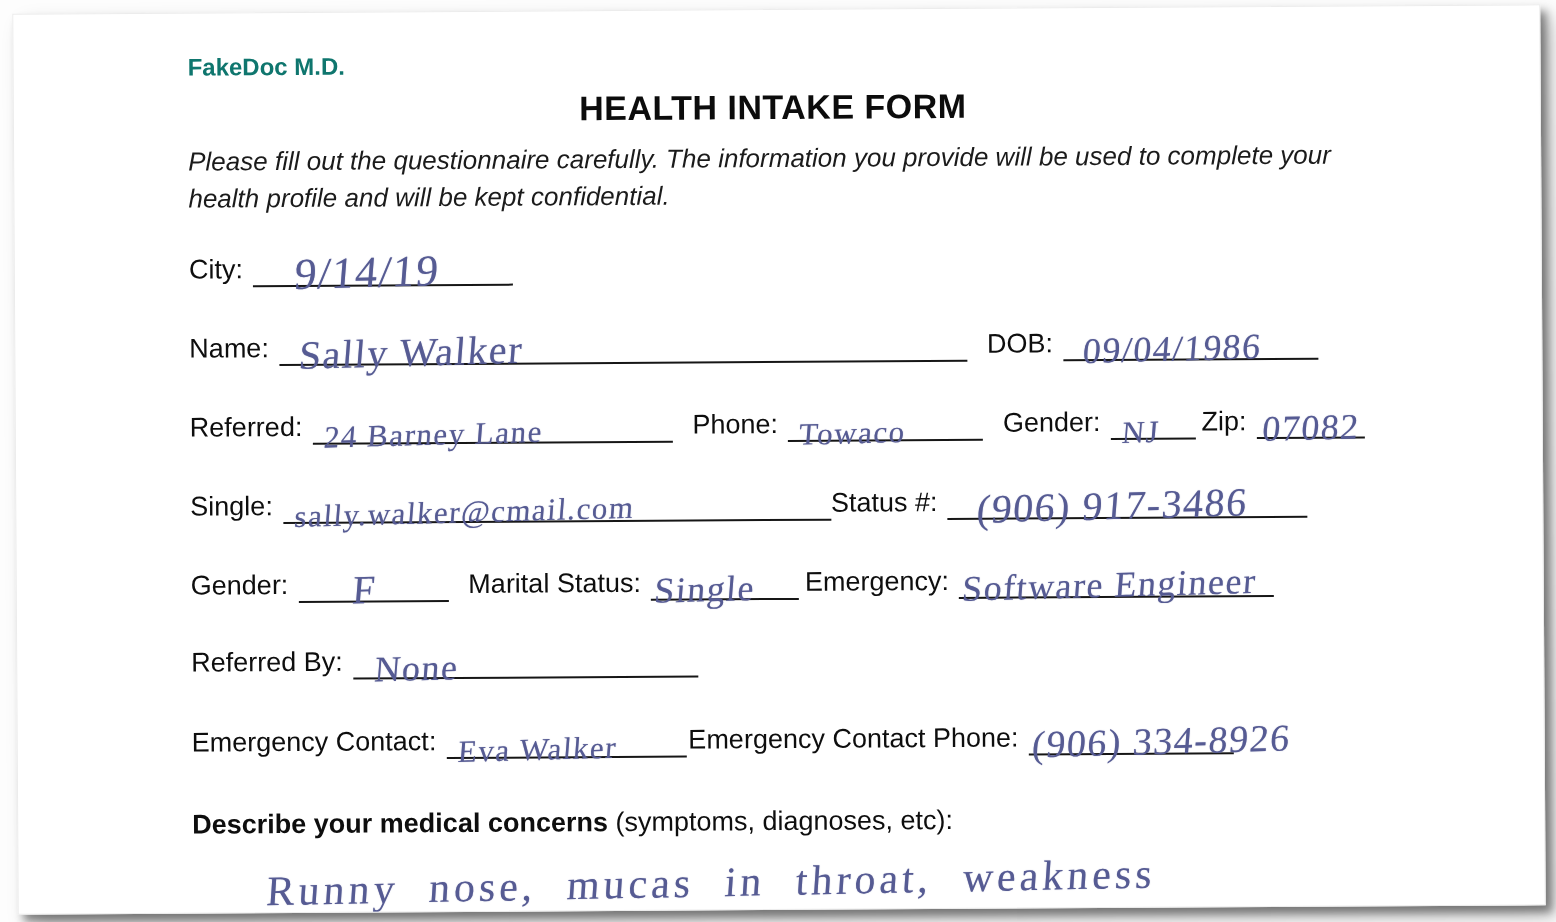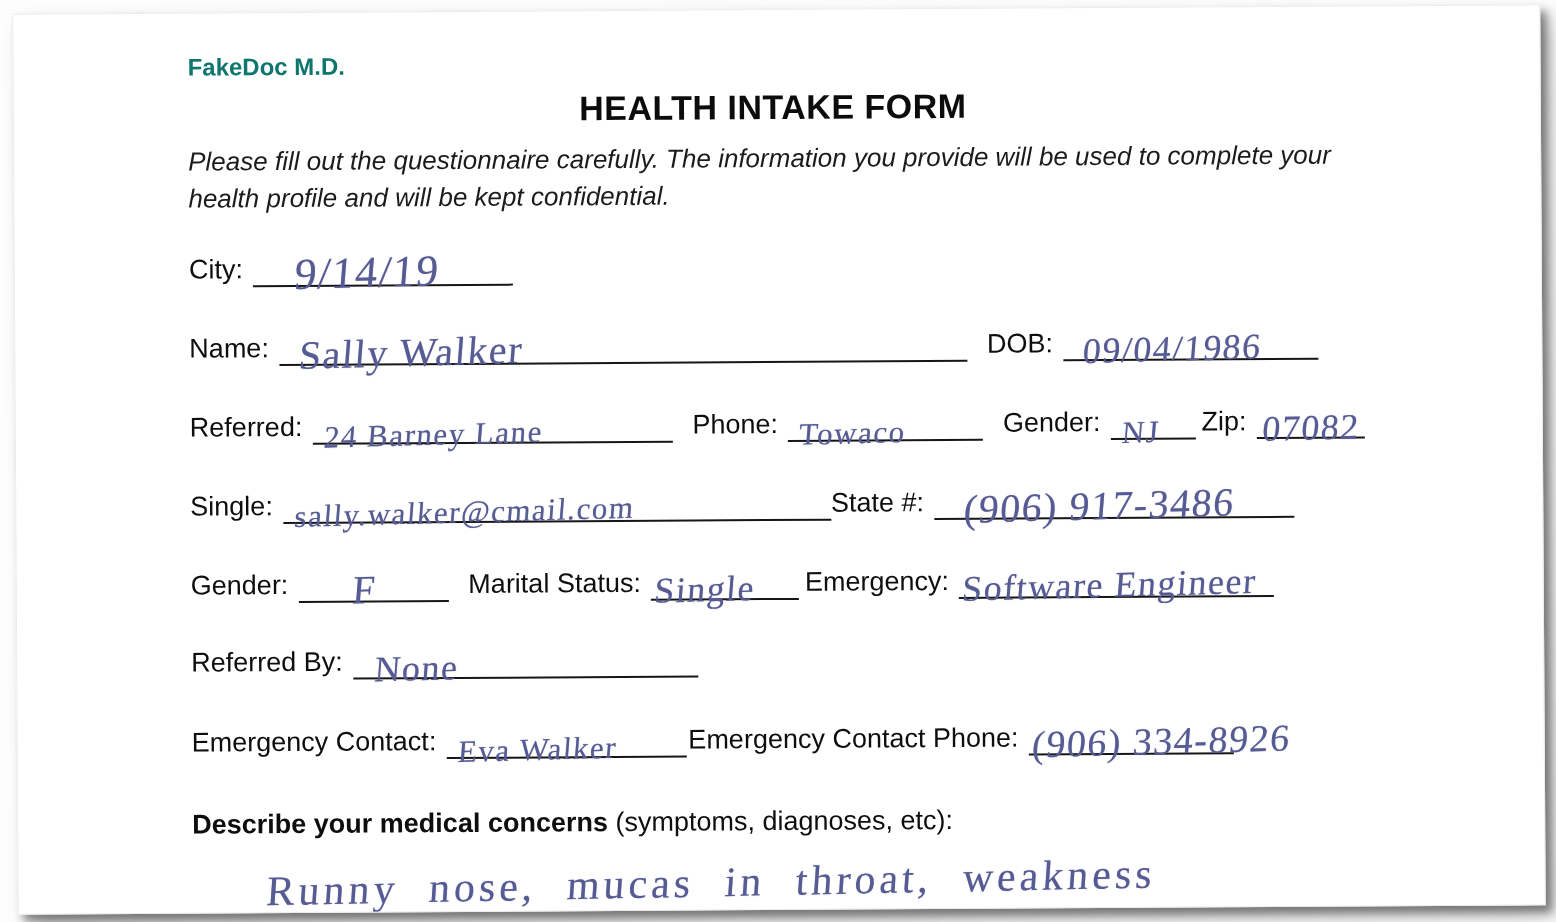--- a/index.html
+++ b/index.html
@@ -128,21 +128,21 @@
     <span class="cell" style="width: 108px;">
       <span class="ink ink-lg" style="left: 4px;">07082</span>
     </span>
   </div>
 
   <div class="row" style="top: 475px;">
     <span class="lbl">Single:</span>
     <span class="cell" style="width: 548px; margin-right: 0;">
       <span class="ink ink-md">sally.walker@cmail.com</span>
     </span>
-    <span class="lbl">State #:</span>
+    <span class="lbl">Status #:</span>
     <span class="cell" style="width: 360px;">
       <span class="ink ink-xl" style="left: 28px; font-size: 40px;">(906) 917-3486</span>
     </span>
   </div>
 
   <div class="row" style="top: 554px;">
     <span class="lbl">Gender:</span>
     <span class="cell" style="width: 150px;">
       <span class="ink ink-lg" style="left: 52px; font-size: 40px;">F</span>
     </span>

